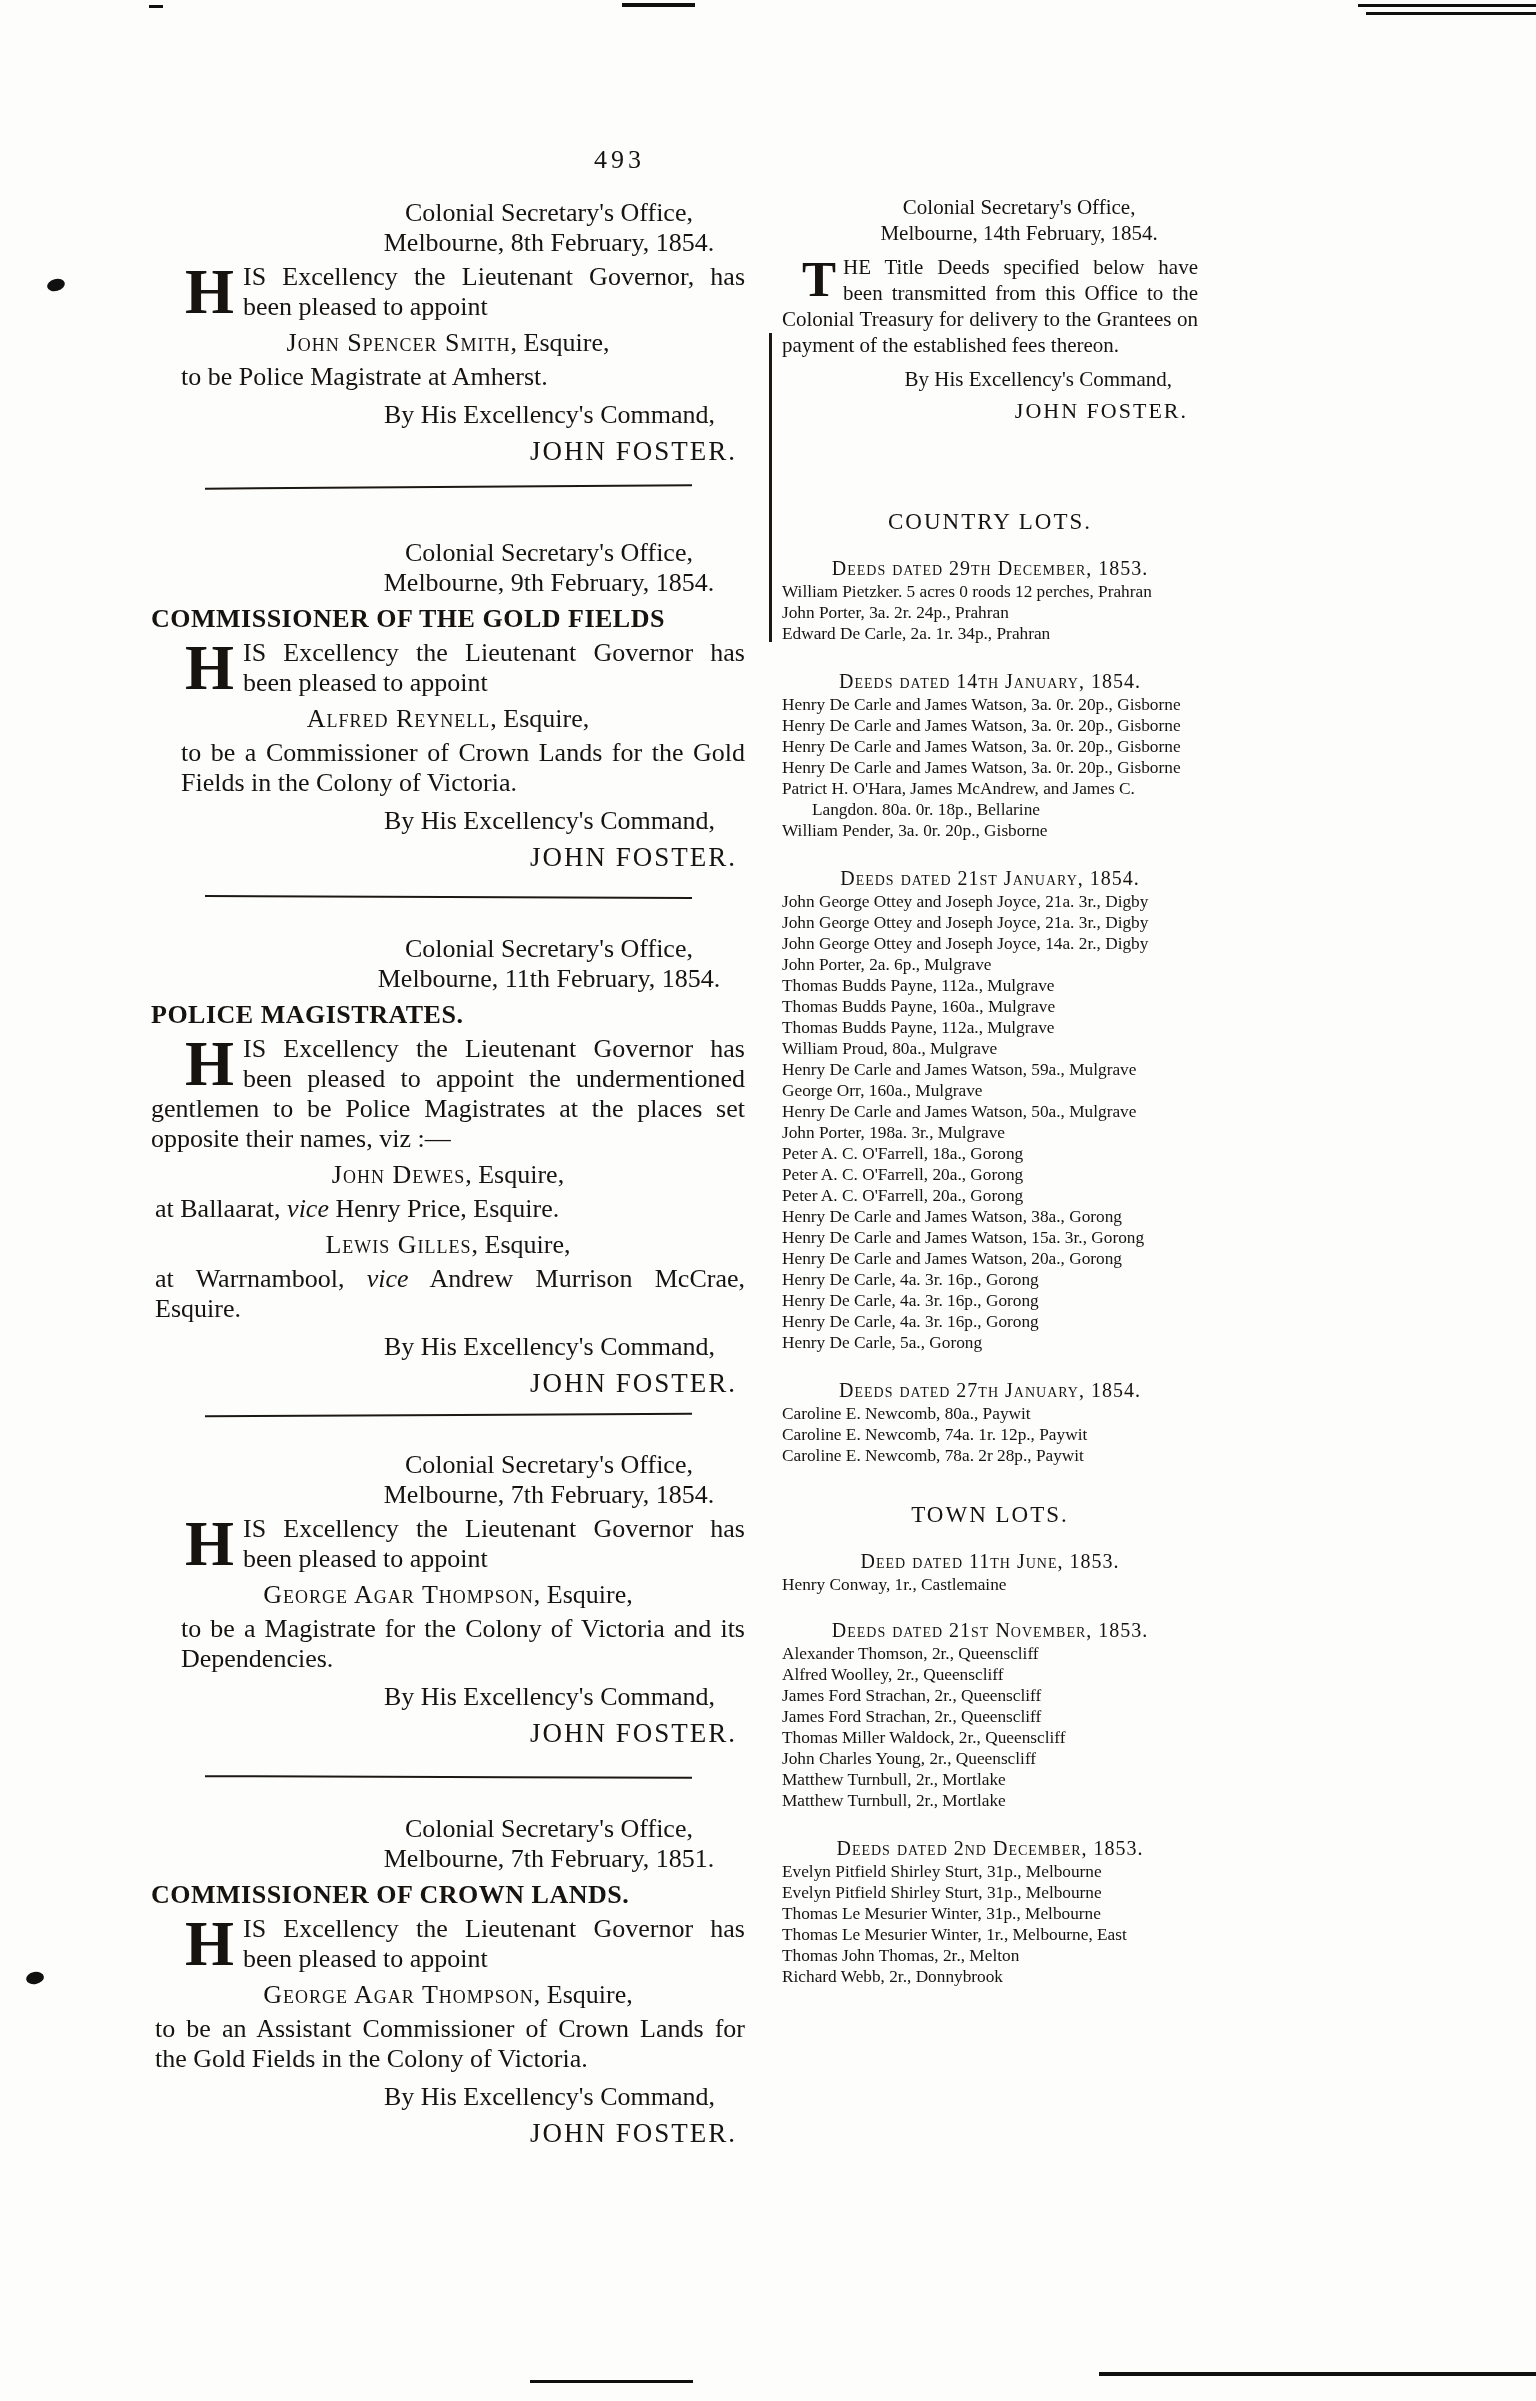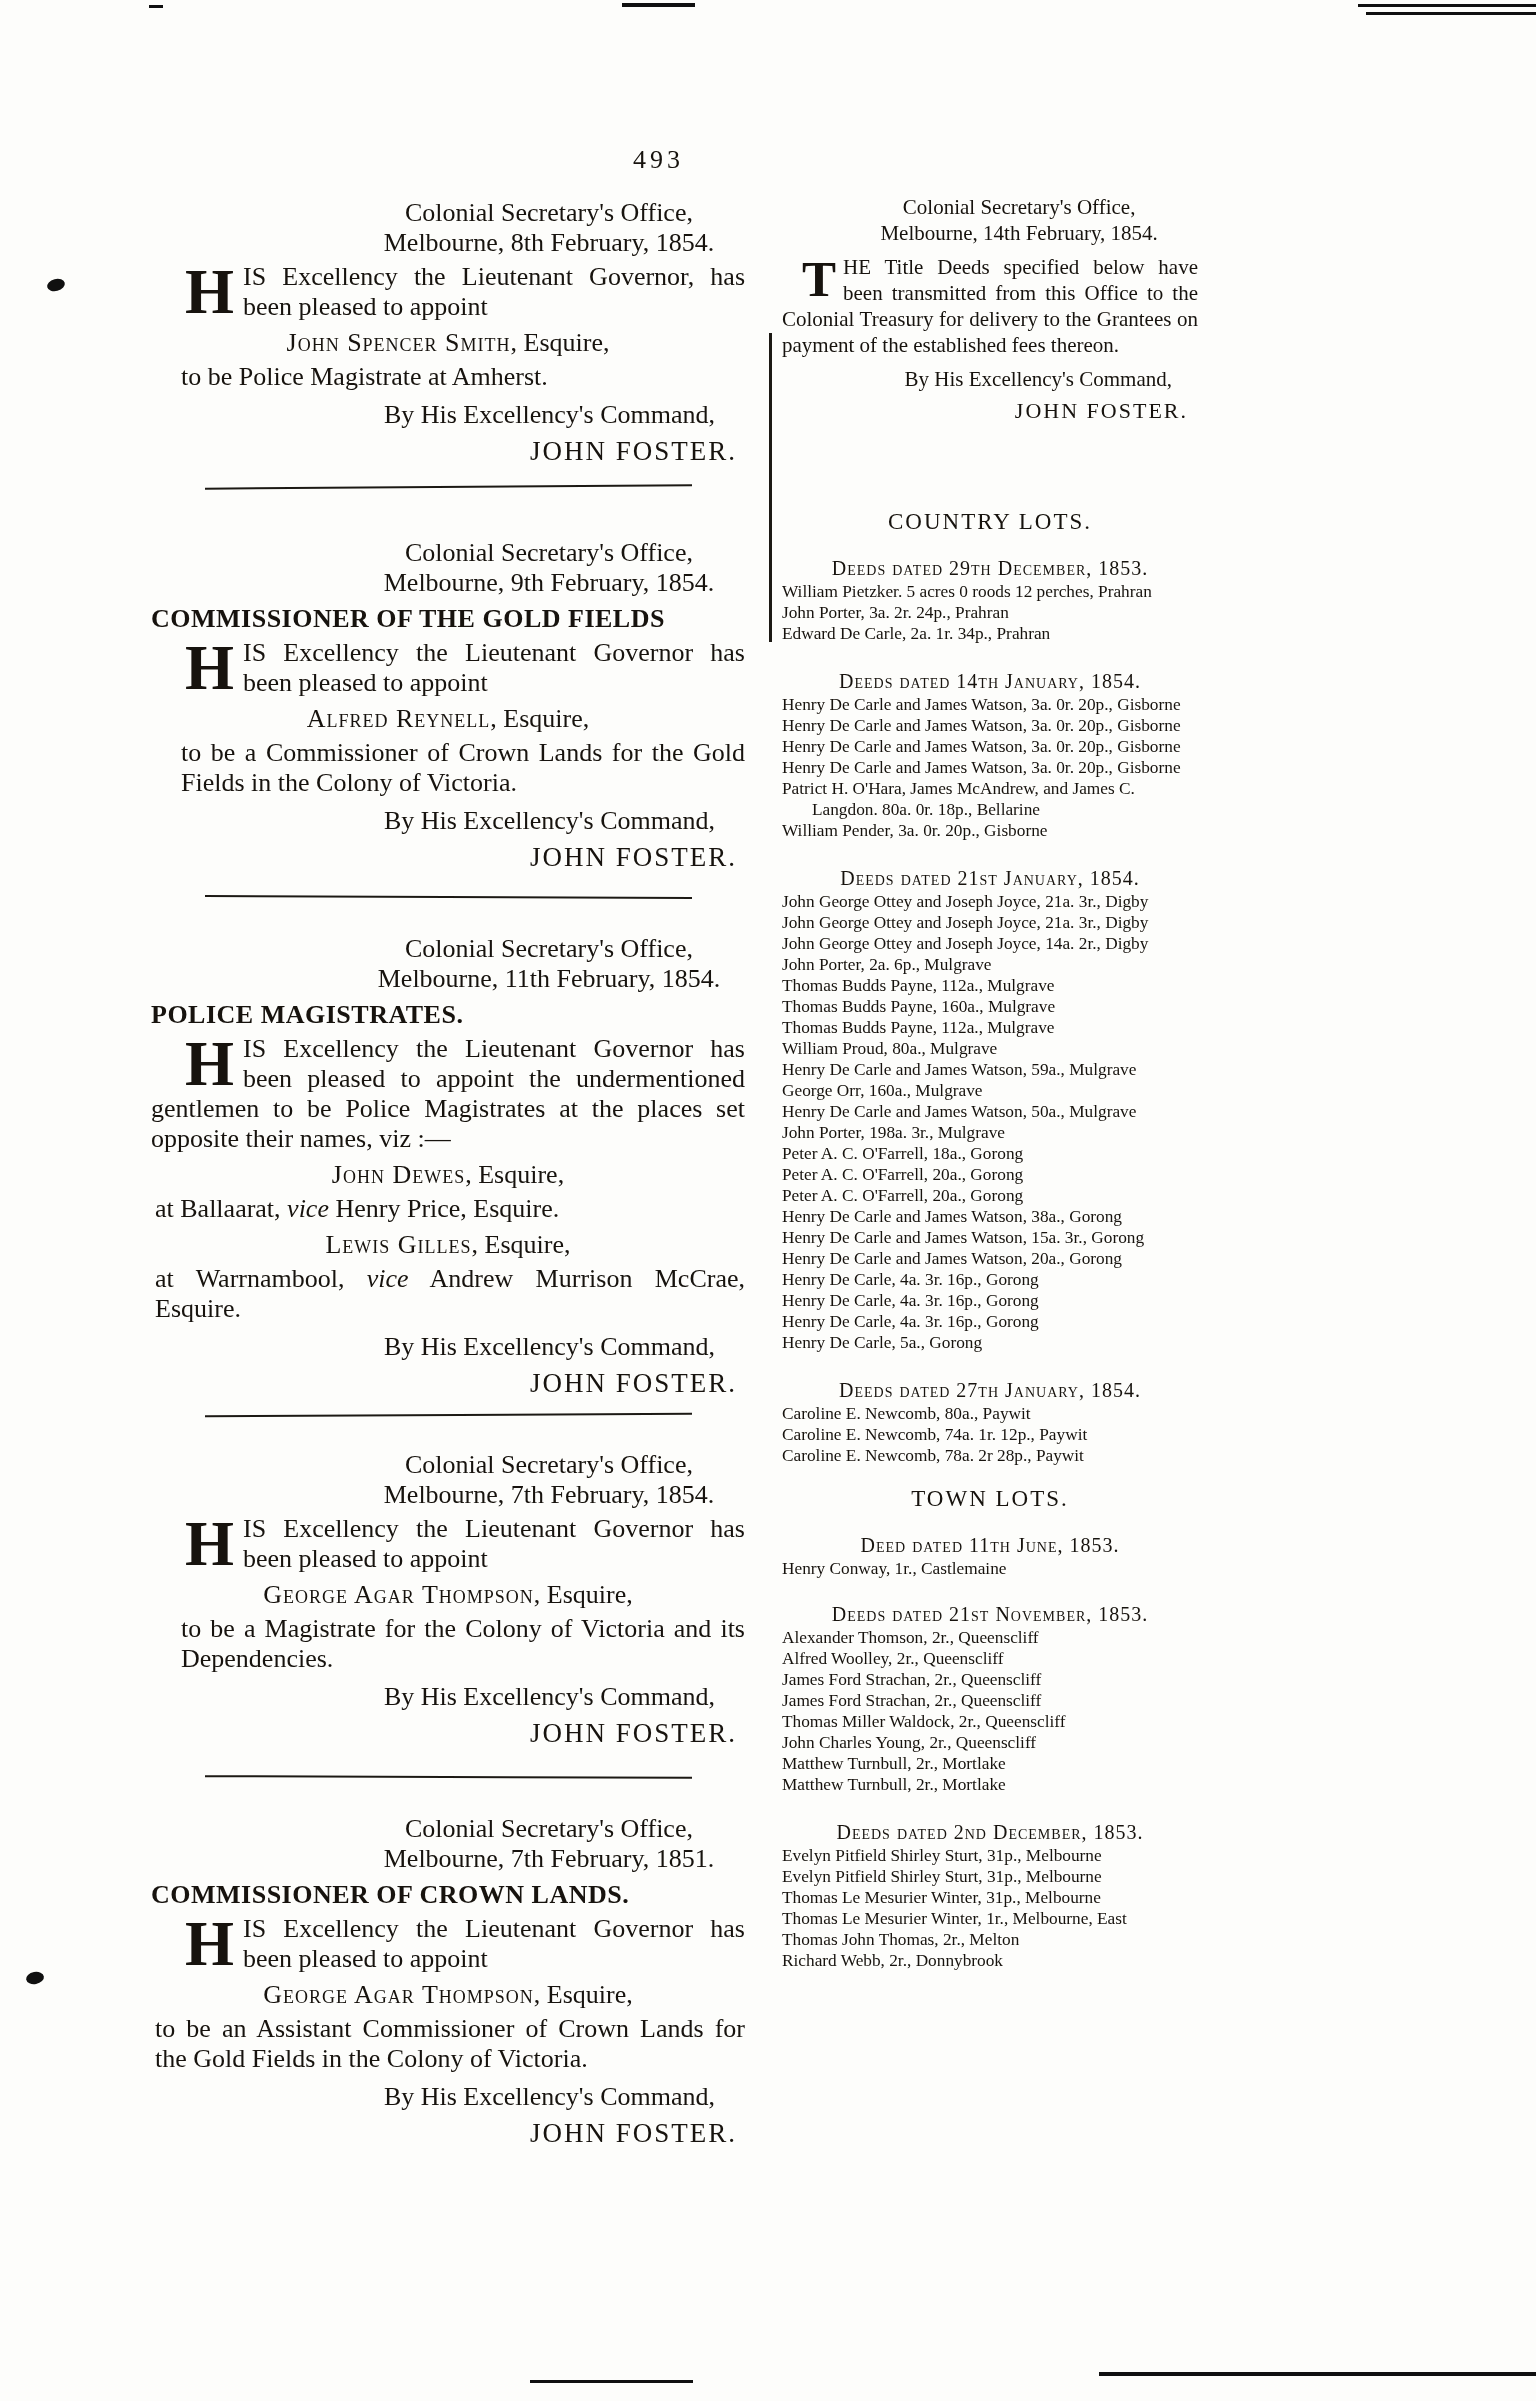--- a/index.html
+++ b/index.html
@@ -11,21 +11,21 @@
     color:#17130e;
     overflow:hidden;
   }
   
   .col { position:absolute; top:0; }
   .col-left  { left:151px; width:594px; padding-top:198px; }
   .col-right { left:782px; width:416px; padding-top:194px; }
 
   .pagenum {
     position:absolute; left:594px; top:145px; width:129px;
-    text-align:center; font-size:26px; letter-spacing:4px;
+    font-size:26px; letter-spacing:4px;
   }
 
   
   .dateline { margin-left:auto; width:66%; text-align:center;
               font-size:26px; line-height:30px; }
   .notice-heading { font-weight:bold; font-size:26px;
                     line-height:30px; margin:6px 0 0; letter-spacing:0.5px; }
   .notice-body { margin:4px 0 0; font-size:26px; line-height:30px;
                  text-align:justify; }
   .dropcap { float:left; font-size:63px; line-height:51px; font-weight:bold;
@@ -218,21 +218,21 @@
         <div class="deed-entry">Henry De Carle, 5a., Gorong</div>
       </div>
 
     <h3 class="group-heading" style="margin-top:24px;text-align:center;">Deeds dated 27th January, 1854.</h3>
     <div class="deed-list">
         <div class="deed-entry">Caroline E. Newcomb, 80a., Paywit</div>
         <div class="deed-entry">Caroline E. Newcomb, 74a. 1r. 12p., Paywit</div>
         <div class="deed-entry">Caroline E. Newcomb, 78a. 2r 28p., Paywit</div>
       </div>
 
-    <h2 class="lots-title" style="margin-top:20px;">TOWN LOTS.</h2>
+    <h2 class="lots-title" style="margin-top:36px;">TOWN LOTS.</h2>
 
     <h3 class="group-heading" style="margin-top:20px;">Deed dated 11th June, 1853.</h3>
     <div class="deed-list">
         <div class="deed-entry">Henry Conway, 1r., Castlemaine</div>
       </div>
 
     <h3 class="group-heading" style="margin-top:22px;">Deeds dated 21st November, 1853.</h3>
     <div class="deed-list">
         <div class="deed-entry">Alexander Thomson, 2r., Queenscliff</div>
         <div class="deed-entry">Alfred Woolley, 2r., Queenscliff</div>

